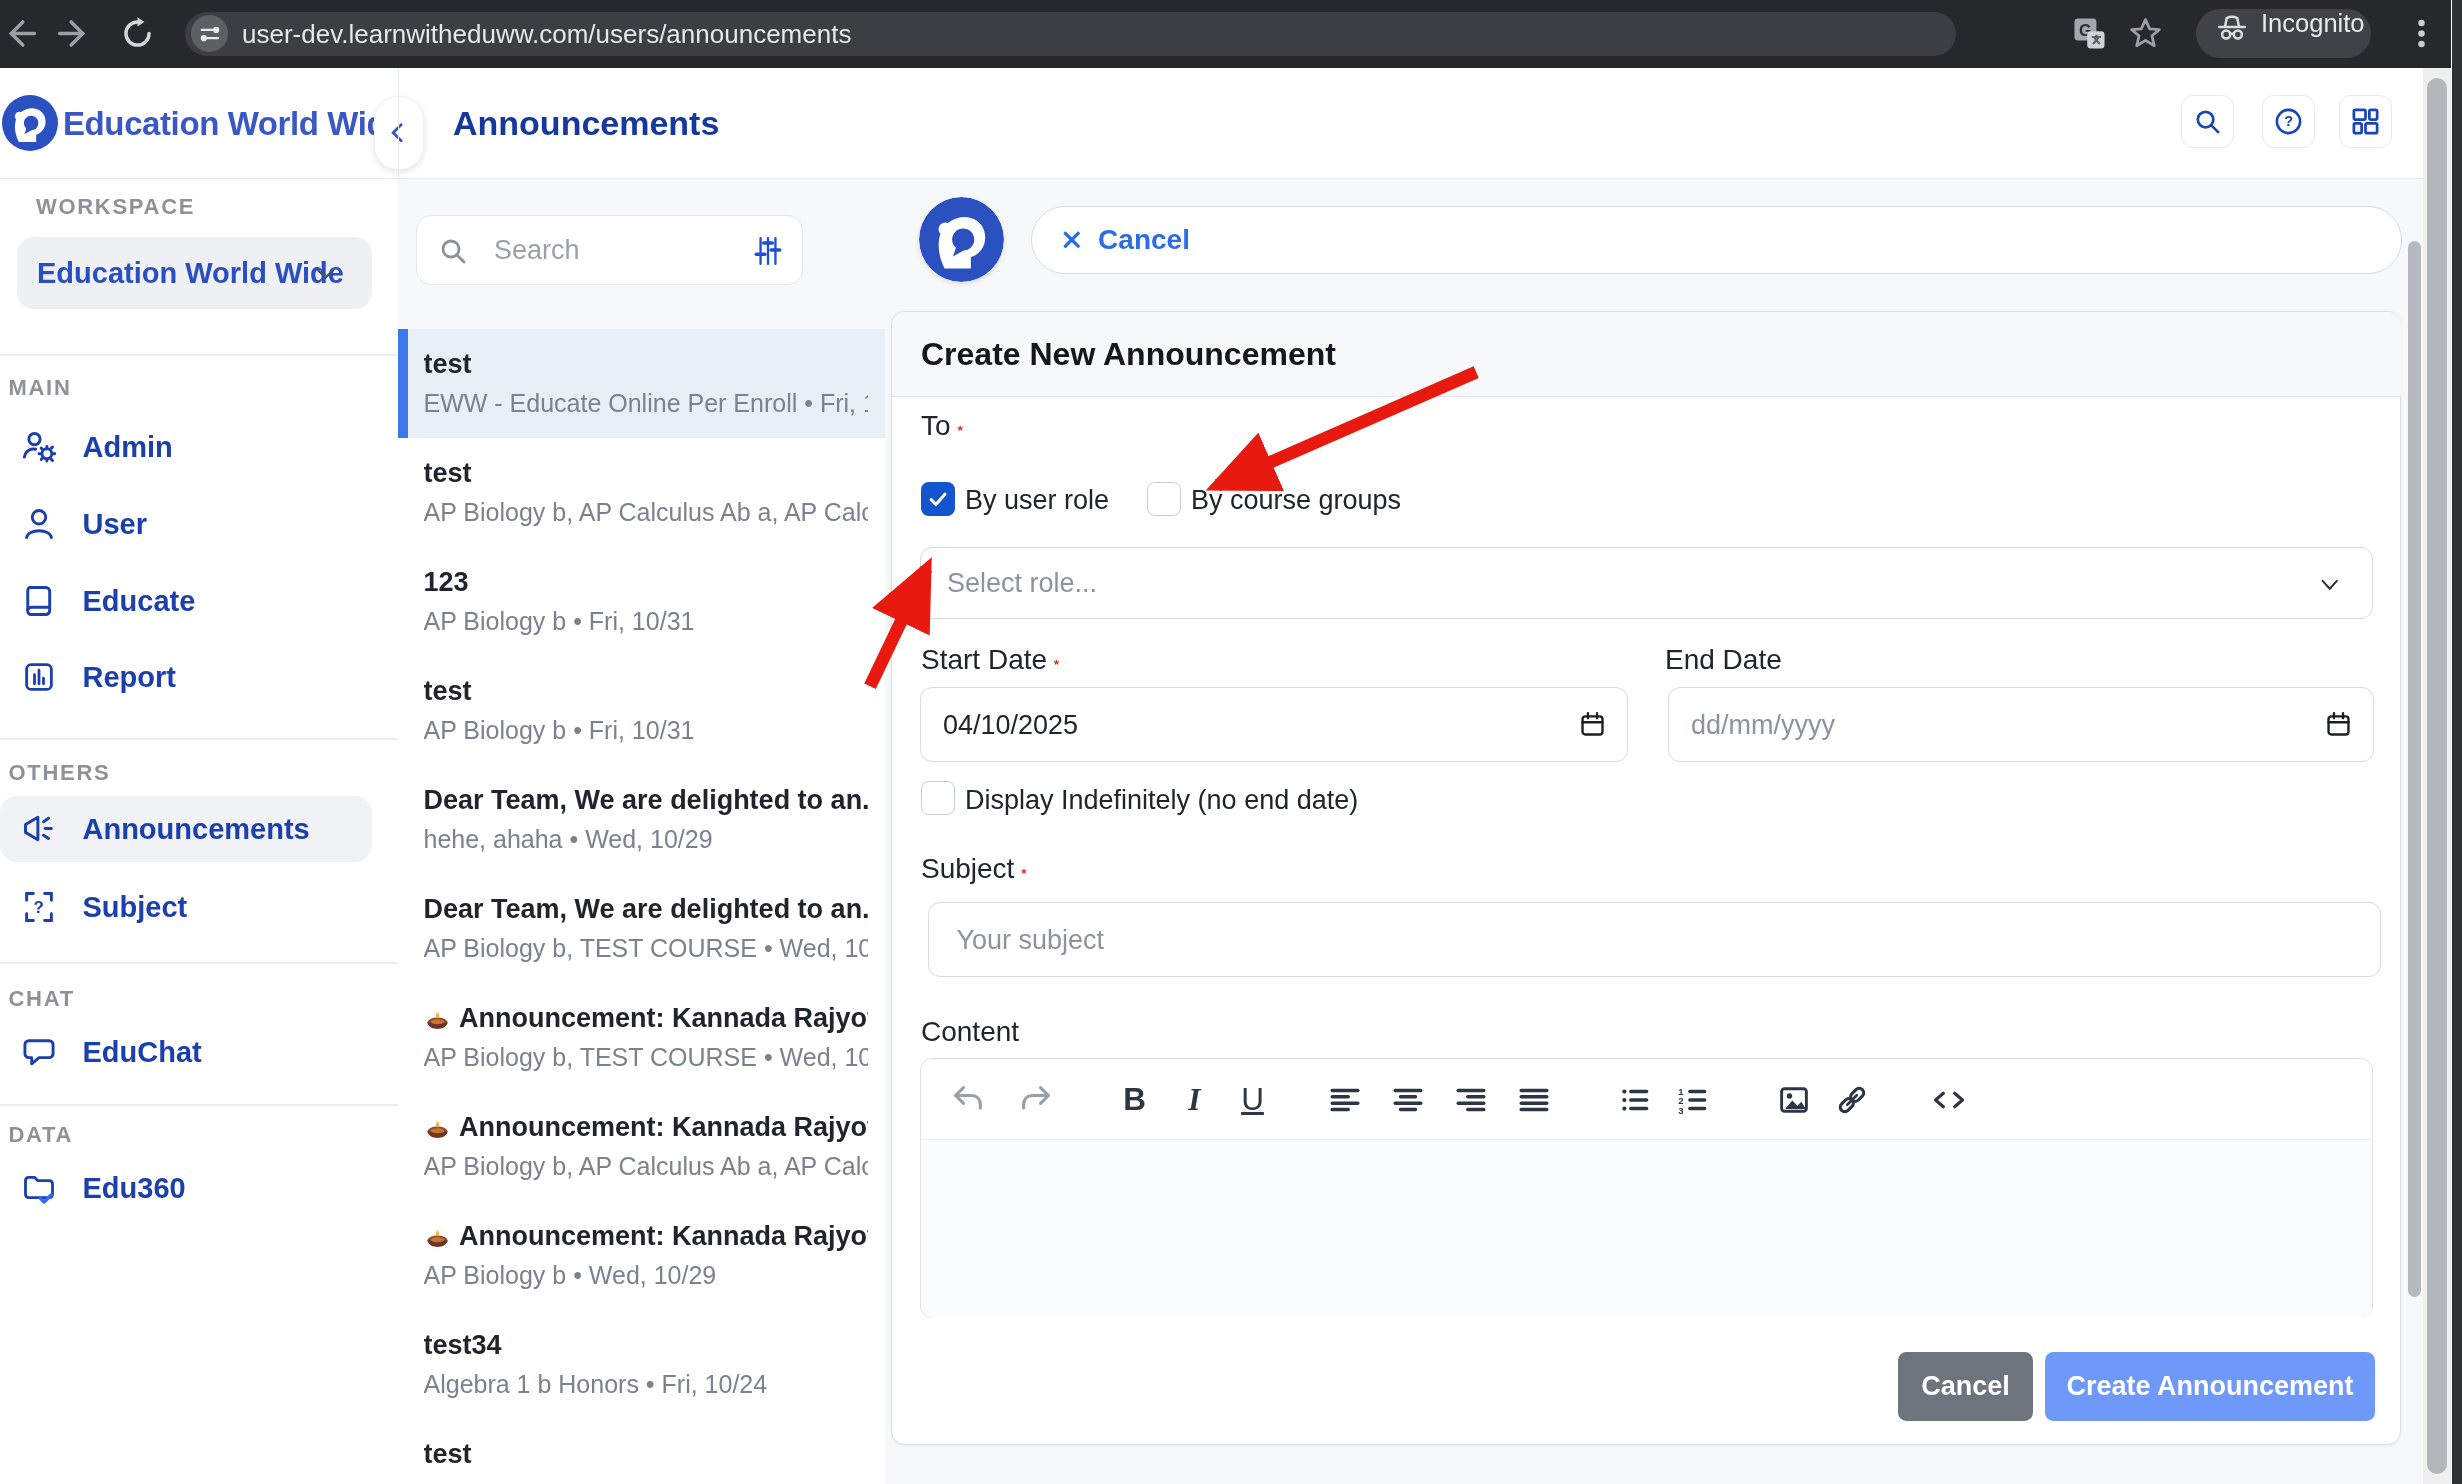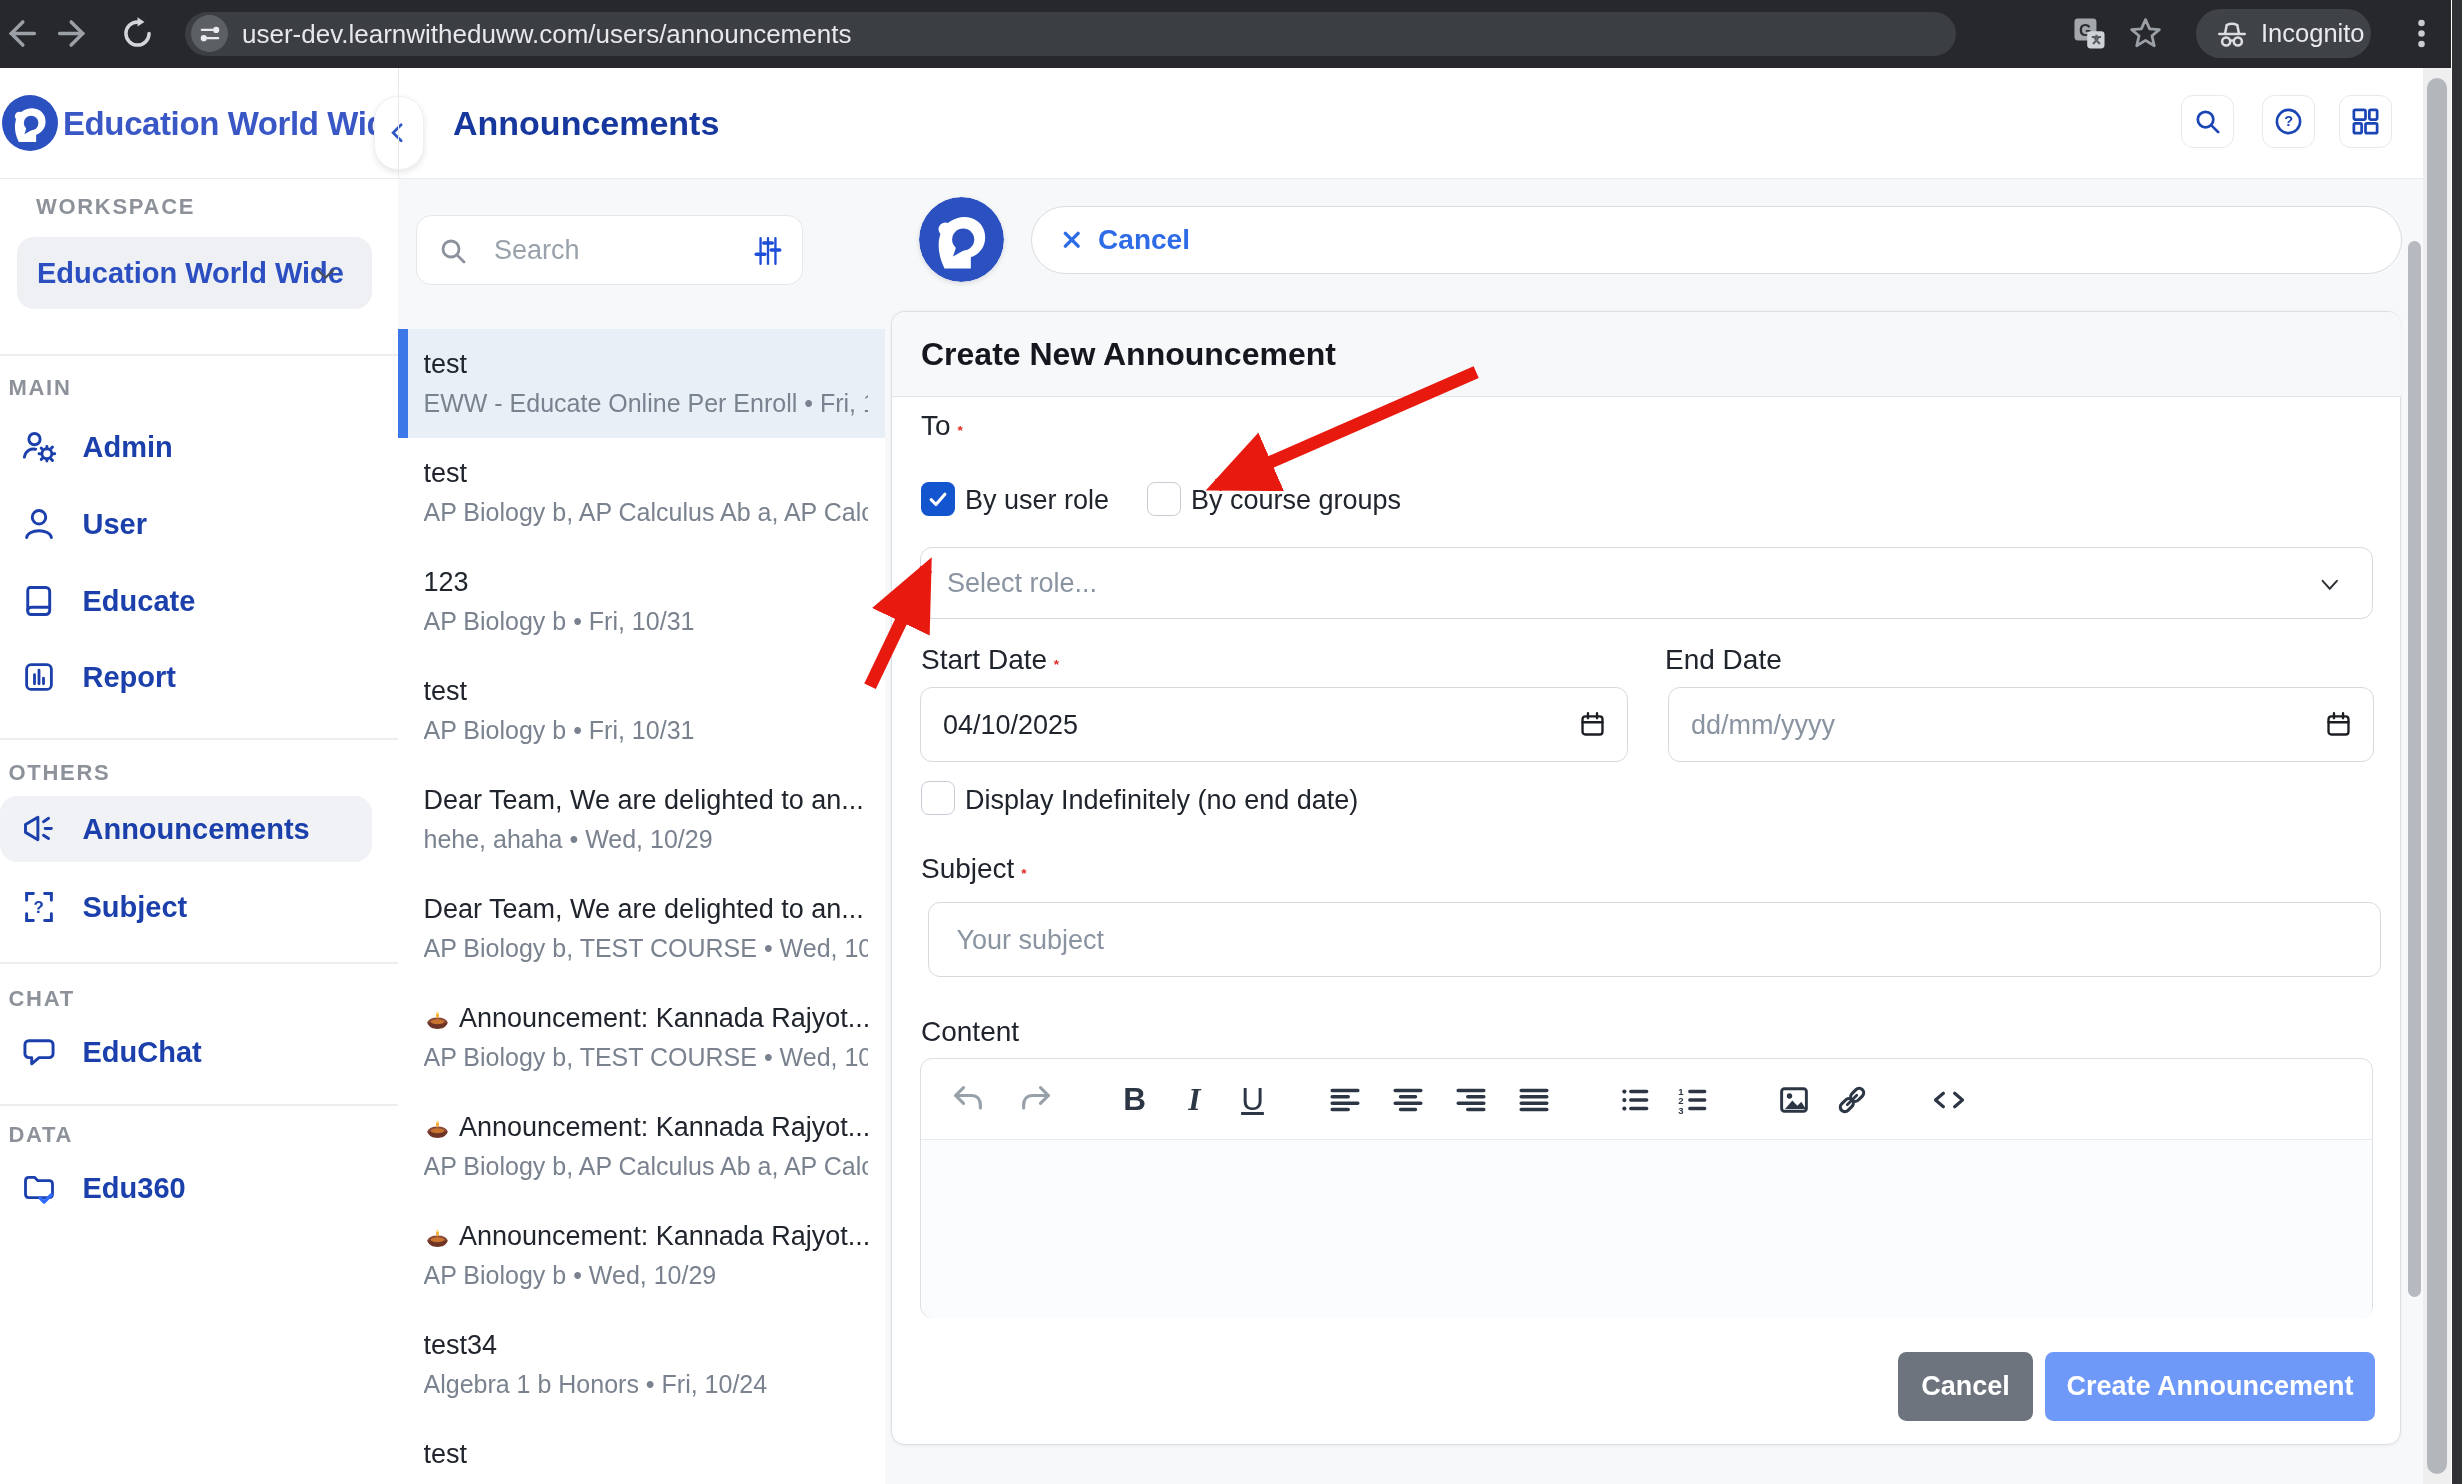--- a/index.html
+++ b/index.html
@@ -8,21 +8,21 @@
   .abs{position:absolute;}
   svg{display:block;}
 
   
   .browser{left:0;top:0;width:2462px;height:68px;background:#26282b;}
   .urlpill{left:185px;top:12px;width:1771px;height:44px;border-radius:22px;background:#3b3e43;}
   .siteico{left:191px;top:15.3px;width:37px;height:37px;border-radius:19px;background:#5c6065;
            display:flex;align-items:center;justify-content:center;}
   .urltxt{left:242px;top:12px;height:44px;line-height:44px;font-size:26px;color:#e6e8ea;}
   .incog{left:2196px;top:8.5px;width:175px;height:49px;border-radius:25px;background:#3f4246;
-         display:flex;align-items:center;gap:12px;padding-left:19px;box-sizing:border-box;
+         display:flex;gap:12px;padding-left:19px;box-sizing:border-box;
          color:#e8eaed;font-size:25.5px;}
 
   
   .appheader{left:0;top:68px;width:2462px;height:111px;background:#ffffff;border-bottom:0.9px solid #e9eaec;box-sizing:border-box;}
   .brand{left:63px;top:68px;height:111px;line-height:111px;font-size:33px;font-weight:bold;color:#3a57c6;letter-spacing:-0.4px;}
   .pagetitle{left:453px;top:68px;height:111px;line-height:111px;font-size:34px;font-weight:bold;color:#16389e;}
   .collapse{left:374px;top:96px;width:48px;height:72px;border-radius:24px;background:#fff;
             border:0.9px solid #f0f0f2;box-shadow:0 2.6px 6.8px rgba(0,0,0,0.10);
             display:flex;align-items:center;justify-content:center;cursor:pointer;}
   .ibtn{top:163px;width:51px;height:51px;border-radius:12px;border:0.9px solid #e7e9ee;background:#fff;
@@ -46,21 +46,21 @@
              border-radius:15.3px;box-sizing:border-box;}
   .searchbox input{position:absolute;left:75px;top:1.7px;width:247px;height:63px;border:none;outline:none;
              font-size:27px;color:#20242c;font-family:"Liberation Sans",sans-serif;background:transparent;}
   .searchbox input::placeholder{color:#99a1ab;}
   .rows{left:0;top:150px;width:487px;}
   .row{position:relative;width:487px;height:109px;box-sizing:border-box;padding:20.4px 17px 0 25.5px;background:#fff;}
   .row.sel{background:#e9eff7;}
   .row .selbar{display:none;}
   .row.sel .selbar{display:block;position:absolute;left:0;top:0;width:10.2px;height:109px;background:#3c78e8;}
   .row .rt{white-space:nowrap;overflow:hidden;}
-  .row .t{font-size:27px;font-weight:normal;color:#20242c;}
+  .row .t{font-size:27px;font-weight:bold;color:#20242c;}
   .row .rs{margin-top:8.5px;font-size:25px;color:#79828e;white-space:nowrap;overflow:hidden;}
   .diya{display:inline-block;vertical-align:-3.4px;margin-right:8.5px;}
 
   
   .main{left:885px;top:179px;width:1578px;height:1306px;background:#f7f8fa;}
   .avatar{left:34px;top:18px;width:85px;height:85px;border-radius:43px;overflow:hidden;box-shadow:0 1.7px 5.1px rgba(0,0,0,0.12);}
   .cancelbar{left:146px;top:27px;width:1371px;height:68px;border-radius:34px;background:#fff;border:0.9px solid #d9dce1;
              box-sizing:border-box;display:flex;align-items:center;gap:13.6px;padding-left:27px;cursor:pointer;}
   .cancelbar .txt{font-size:28px;color:#2e6be6;font-weight:bold;}
   .card{left:6px;top:132px;width:1510px;height:1134px;background:#fff;border:0.9px solid #dbdee2;border-radius:13.6px;

